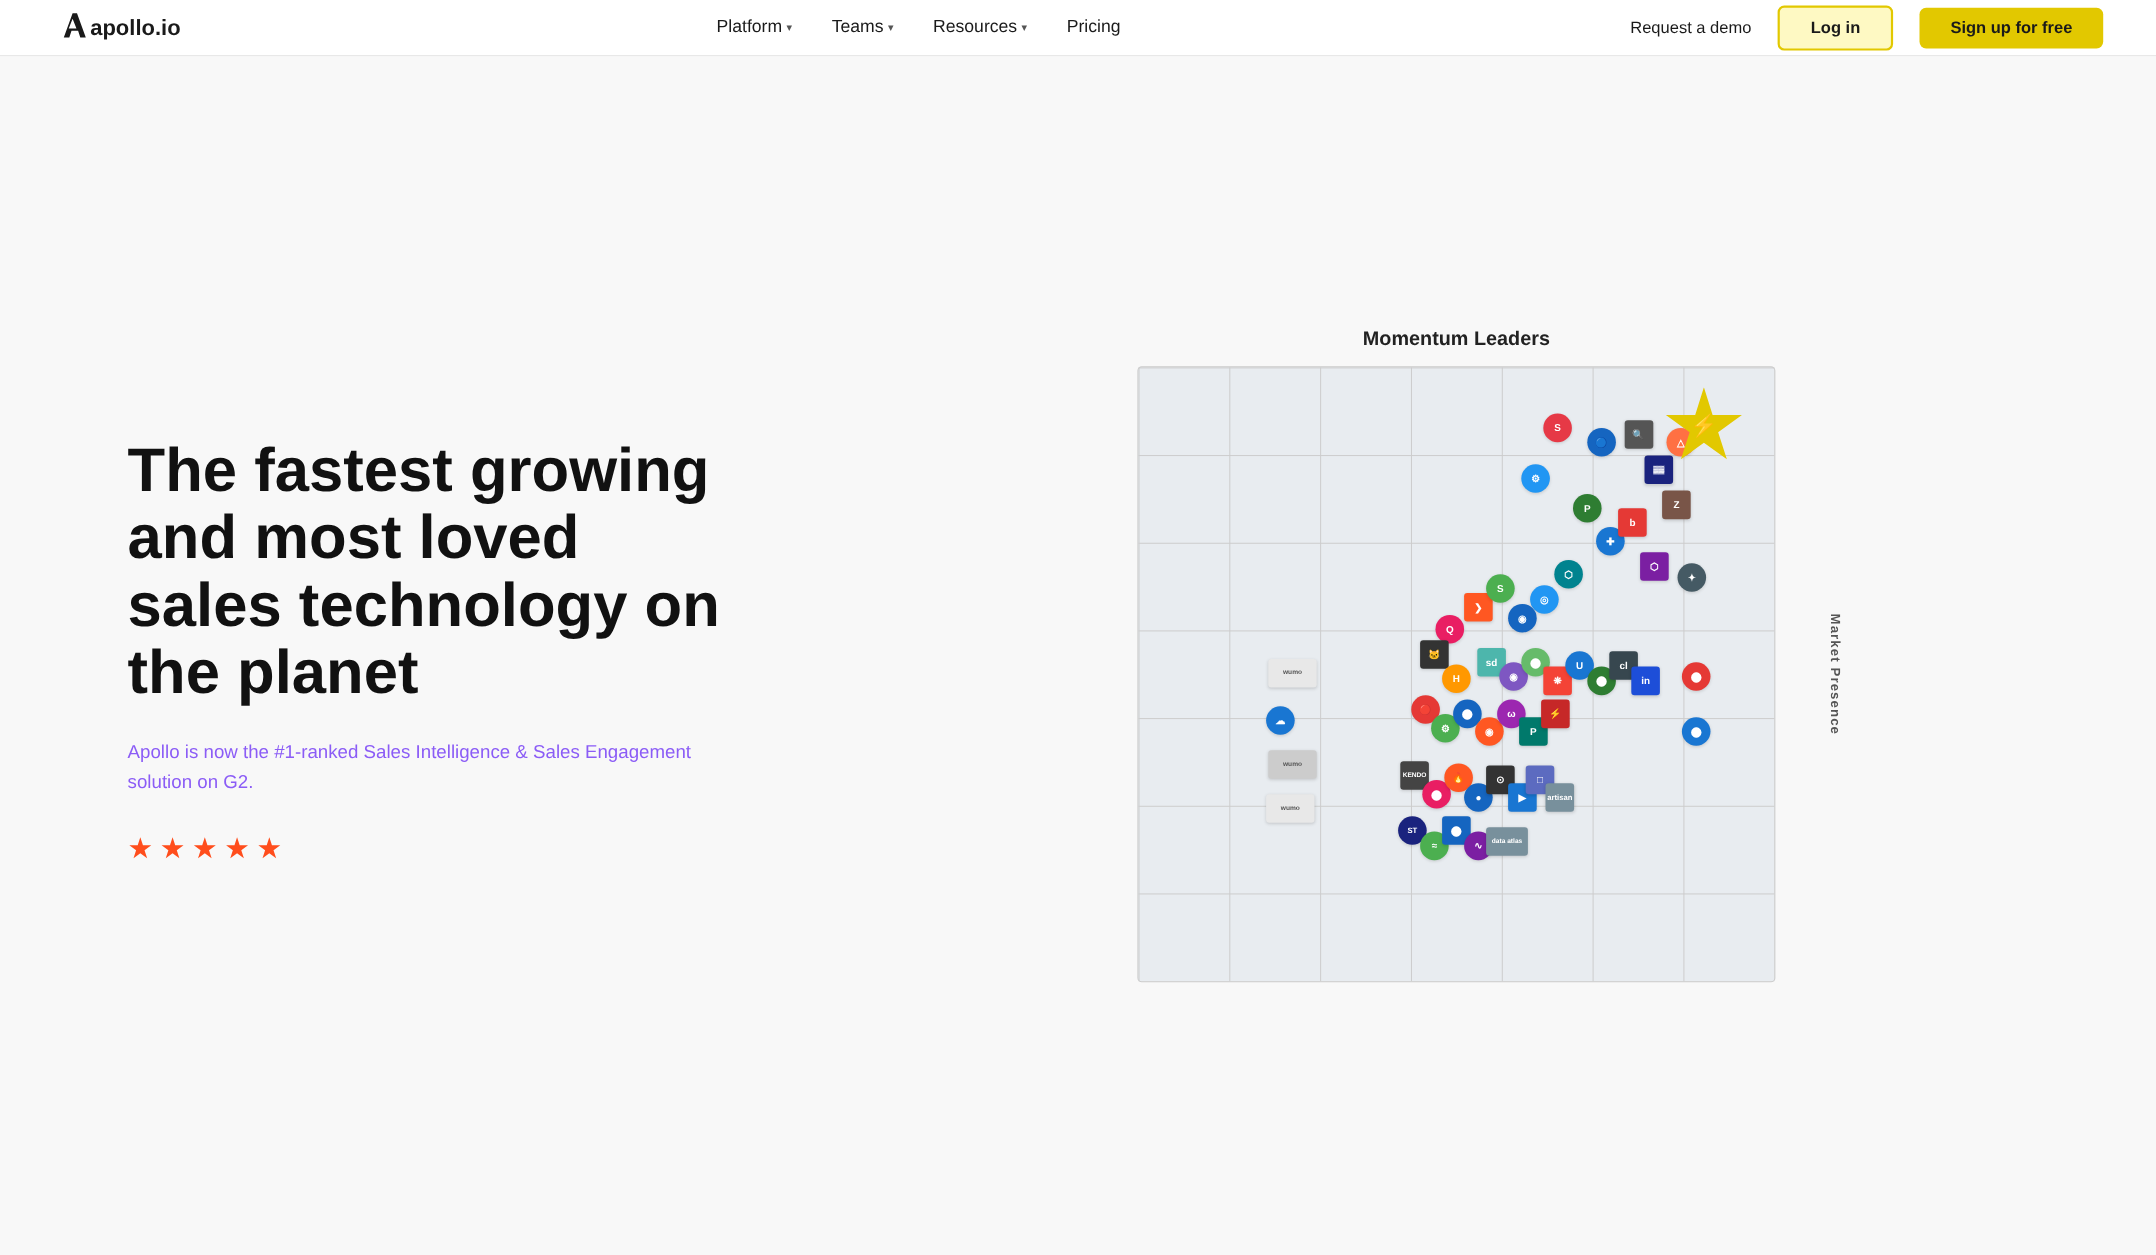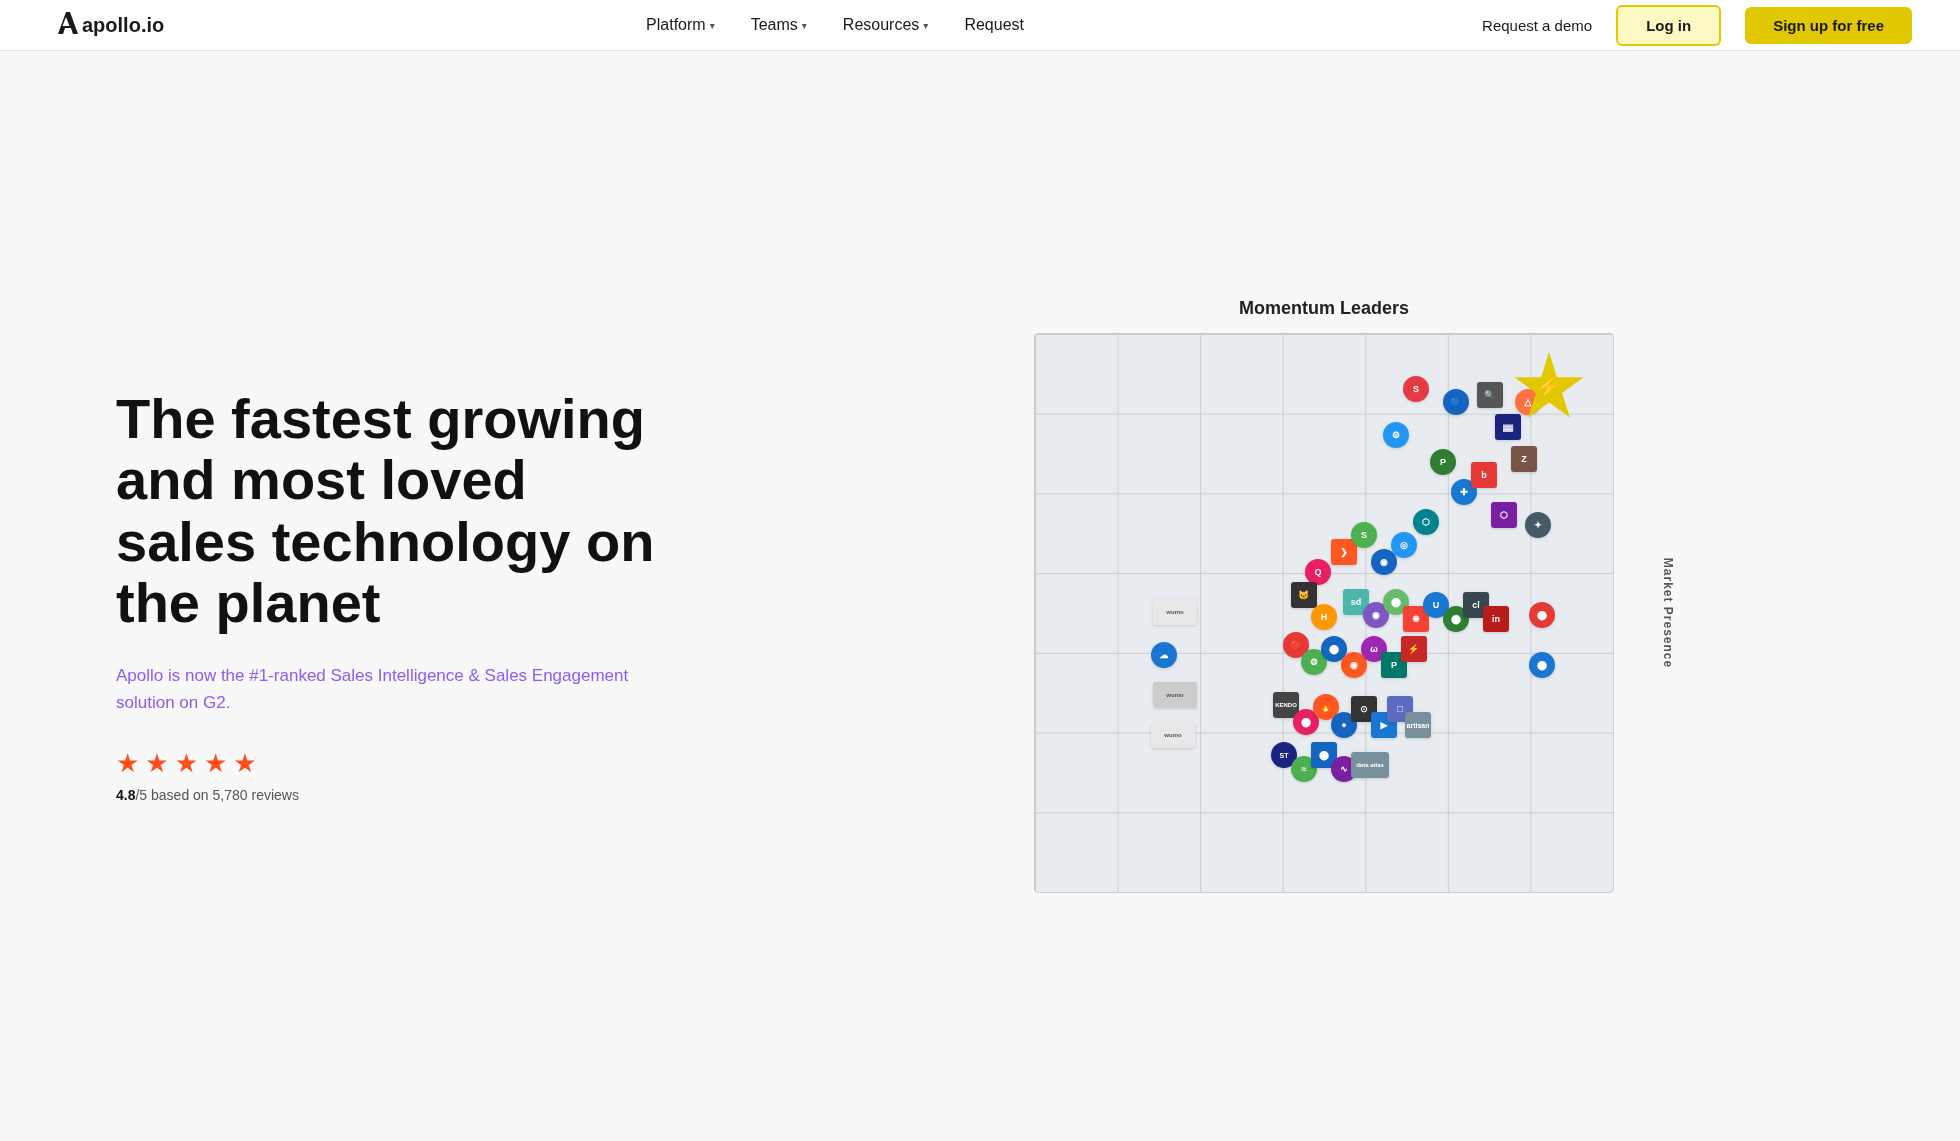--- a/index.html
+++ b/index.html
@@ -120,21 +120,21 @@
     </button>
     <button class="nav-link">
       <span>Teams</span>
       <span class="chevron">▾</span>
     </button>
     <button class="nav-link">
       <span>Resources</span>
       <span class="chevron">▾</span>
     </button>
     <button class="nav-link">
-      <span>Request</span>
+      <span>Pricing</span>
     </button>
   </div>
 
   <div class="nav-right">
     <button class="nav-demo">Request a demo</button>
     <button class="btn-login">Log in</button>
     <button class="btn-signup">Sign up for free</button>
   </div>
 </nav>
 
@@ -142,23 +142,20 @@
   <div class="hero-left">
     <h1 class="hero-title">The fastest growing and most loved sales technology on the planet</h1>
     <p class="hero-subtitle">Apollo is now the #1-ranked Sales Intelligence &amp; Sales Engagement solution on G2.</p>
     <div class="hero-stars">
       <span class="star">★</span>
       <span class="star">★</span>
       <span class="star">★</span>
       <span class="star">★</span>
       <span class="star">★</span>
     </div>
-    <p class="hero-rating">
-      <strong>4.8</strong><span>/5</span> <span>based on 5,780 reviews</span>
-    </p>
   </div>
 
   <div class="hero-right">
     <div class="chart-title">Momentum Leaders</div>
     <div class="chart-container">
 
       <div class="apollo-badge">
         <div class="badge-star">
           <span class="badge-inner">⚡</span>
         </div>
@@ -186,21 +183,21 @@
         <div class="dot" style="background:#e91e63;left:270px;top:225px;border-radius:50%;">Q</div>
         <div class="dot" style="background:#333;left:256px;top:248px;border-radius:3px;">🐱</div>
         <div class="dot" style="background:#ff9800;left:276px;top:270px;border-radius:50%;">H</div>
         <div class="dot" style="background:#4db6ac;left:308px;top:255px;border-radius:3px;">sd</div>
         <div class="dot" style="background:#7e57c2;left:328px;top:268px;border-radius:50%;">◉</div>
         <div class="dot" style="background:#66bb6a;left:348px;top:255px;border-radius:50%;">⬤</div>
         <div class="dot" style="background:#f44336;left:368px;top:272px;border-radius:3px;">❋</div>
         <div class="dot" style="background:#1976d2;left:388px;top:258px;border-radius:50%;">U</div>
         <div class="dot" style="background:#2e7d32;left:408px;top:272px;border-radius:50%;">⬤</div>
         <div class="dot" style="background:#37474f;left:428px;top:258px;border-radius:3px;">cl</div>
-        <div class="dot" style="background:#b91c1c;left:448px;top:272px;border-radius:3px;">in</div>
+        <div class="dot" style="background:#1d4ed8;left:448px;top:272px;border-radius:3px;">in</div>
 
         <div class="dot" style="background:#e53935;left:248px;top:298px;border-radius:50%;">🔴</div>
         <div class="dot" style="background:#4caf50;left:266px;top:315px;border-radius:50%;">⚙</div>
         <div class="dot" style="background:#1565c0;left:286px;top:302px;border-radius:50%;">⬤</div>
         <div class="dot" style="background:#ff5722;left:306px;top:318px;border-radius:50%;">◉</div>
         <div class="dot" style="background:#9c27b0;left:326px;top:302px;border-radius:50%;">ω</div>
         <div class="dot" style="background:#00796b;left:346px;top:318px;border-radius:3px;">P</div>
         <div class="dot" style="background:#c62828;left:366px;top:302px;border-radius:3px;">⚡</div>
 
         <div class="dot" style="background:#795548;left:476px;top:112px;border-radius:3px;">Z</div>

